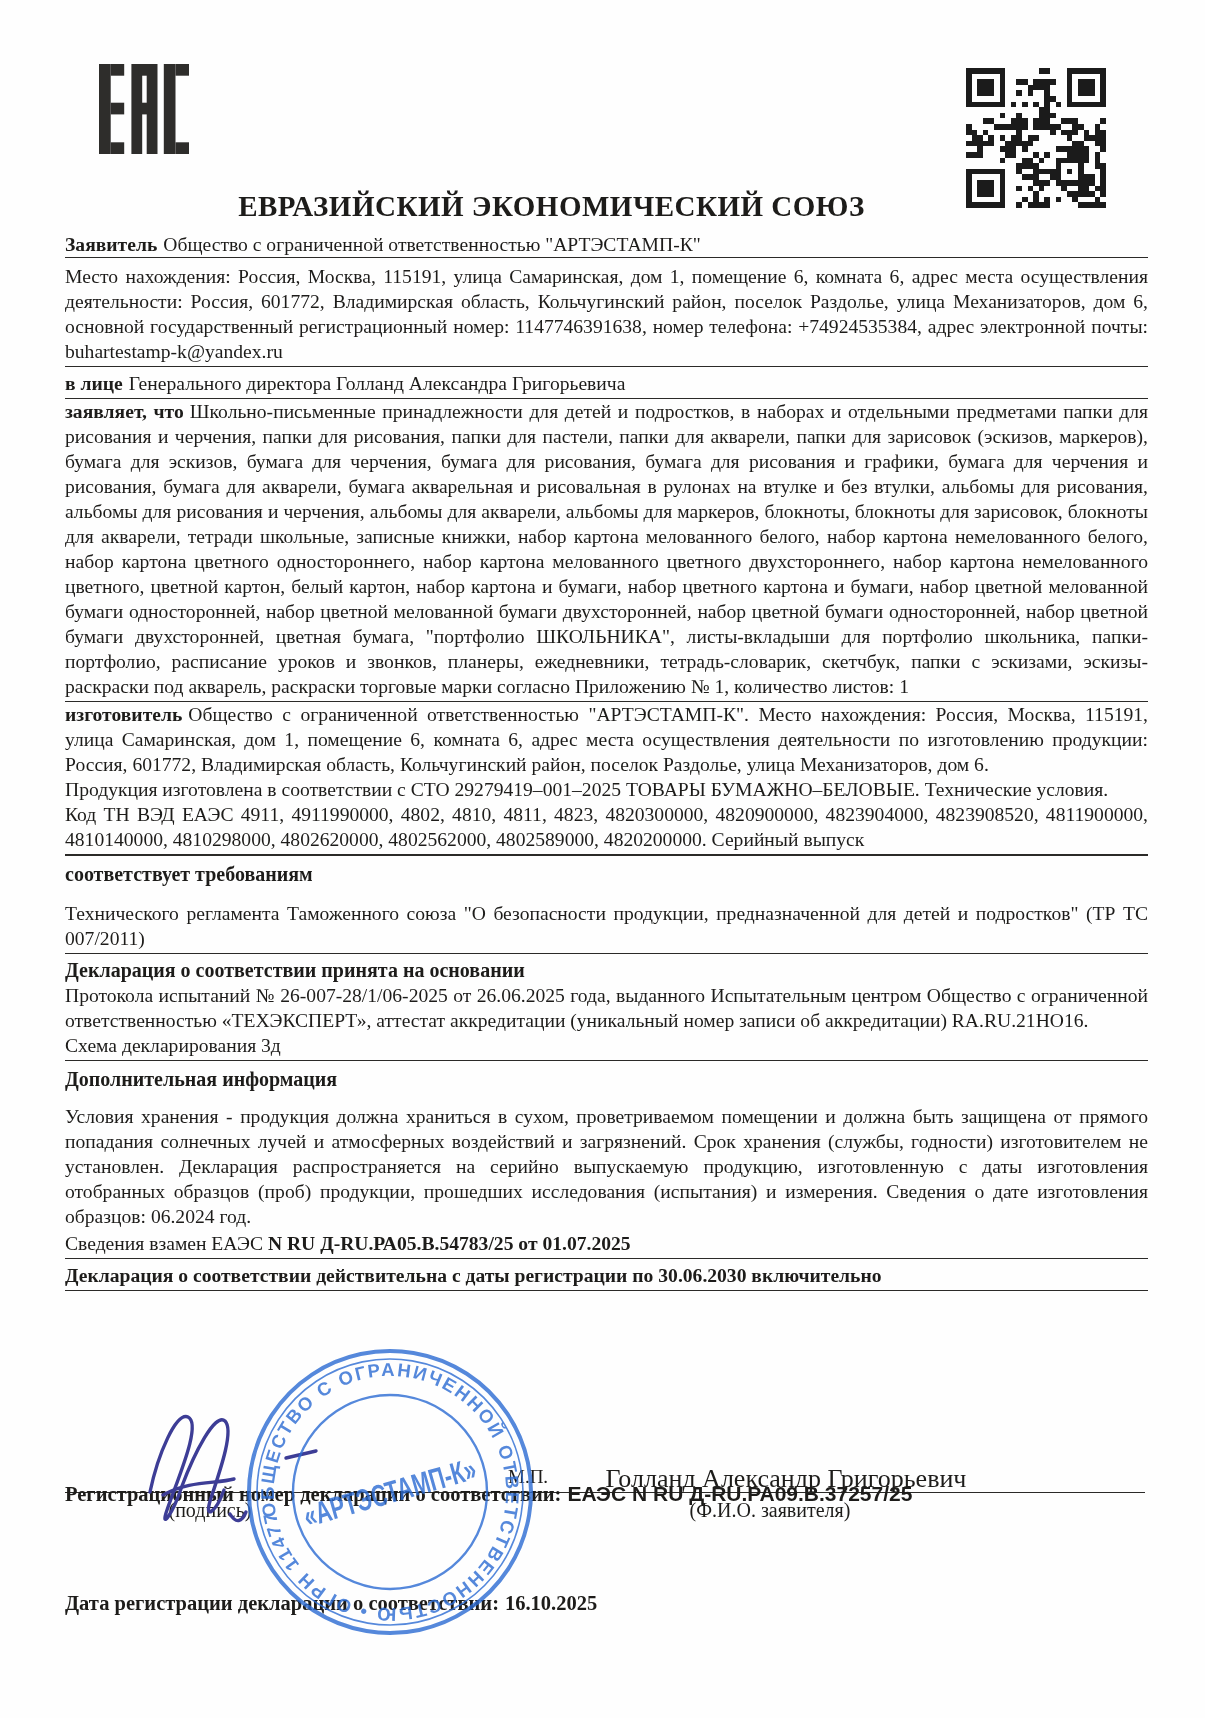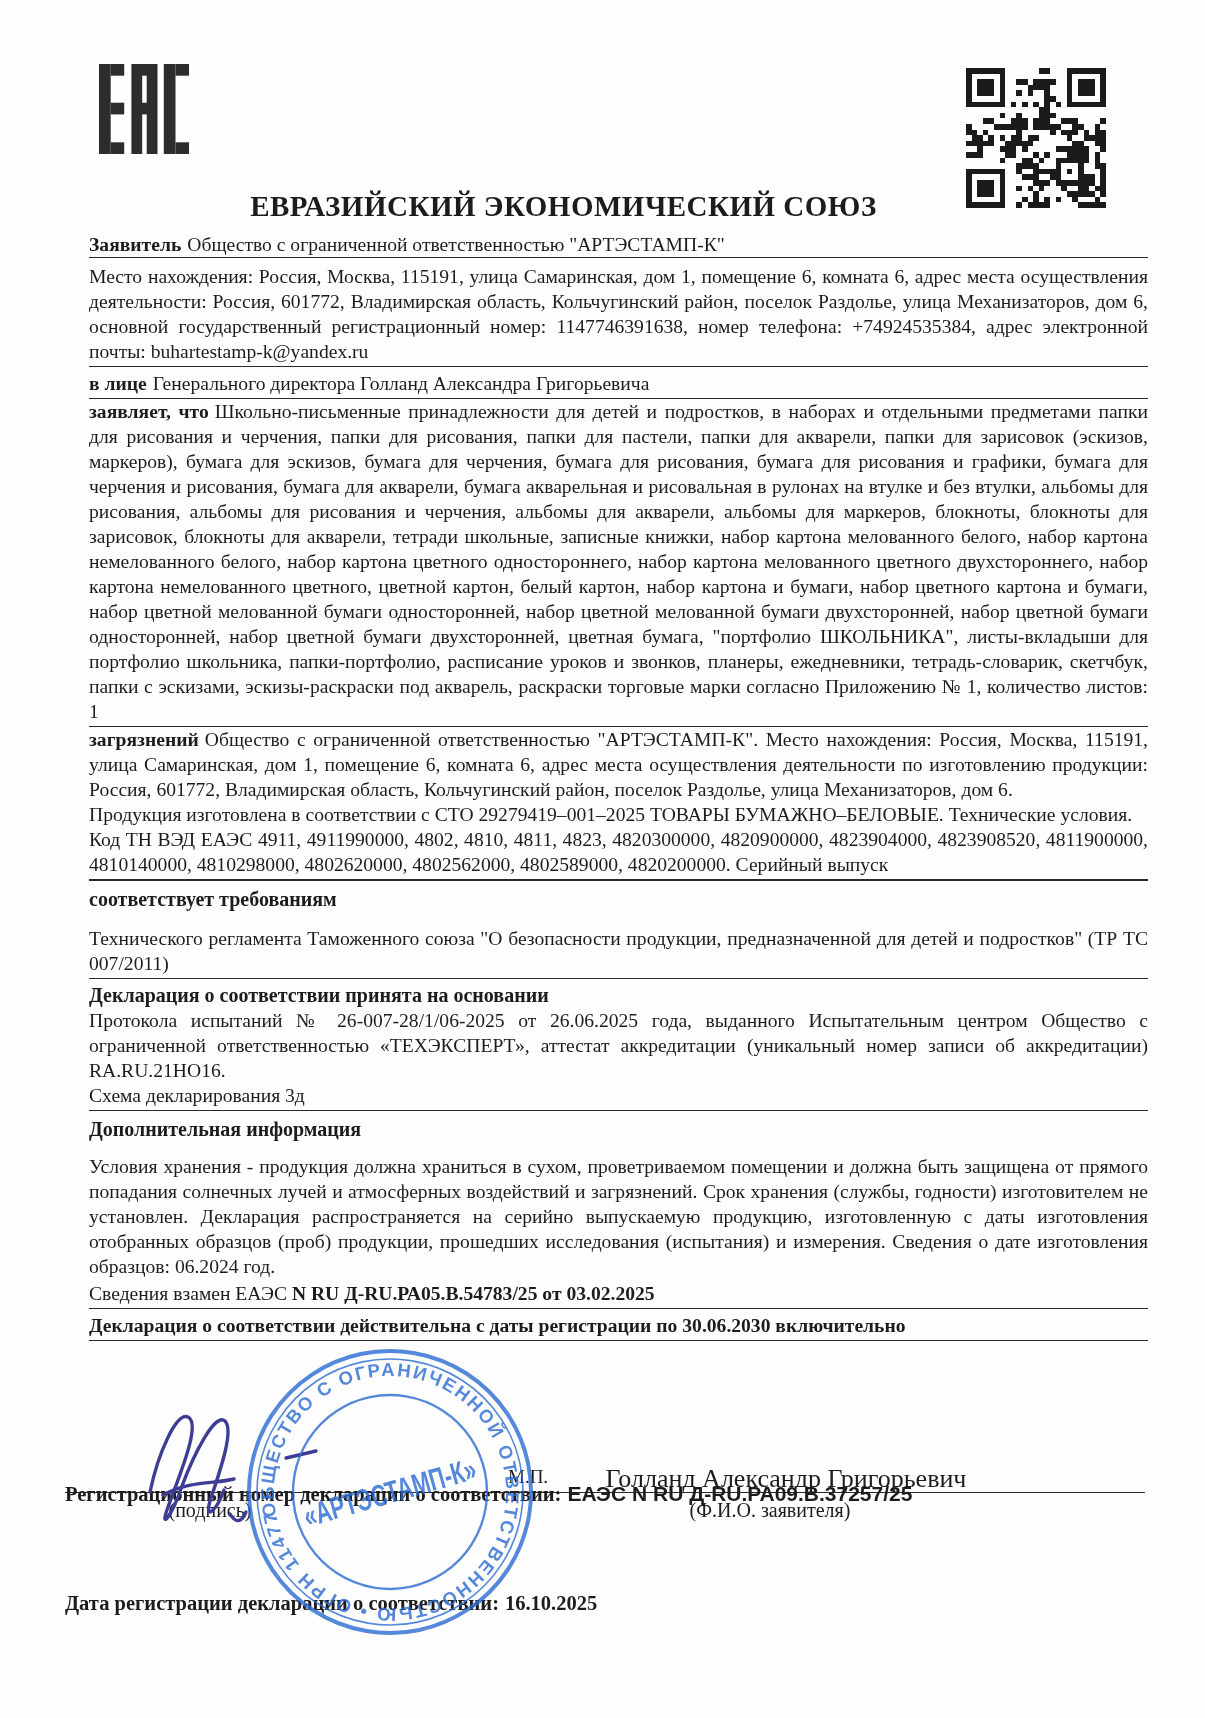--- a/index.html
+++ b/index.html
@@ -5,21 +5,20 @@
   * { box-sizing: border-box; margin: 0; padding: 0; }
   body { background:#e8e8e8; }
   .page {
     position: relative;
     width: 1205px; height: 1718px;
     margin: 0 auto;
     background: #fefefe;
     color: #1d1c1a;
     font-family: "Liberation Serif", serif;
     overflow: hidden;
-    padding-left: 24px;
   }
   .content { padding: 188px 57px 0 65px; }
   .title { font-size: 29px; line-height: 36px; font-weight: bold; text-align: center; margin-right: 110px; letter-spacing: .5px; }
   .title + .title { margin-top: 4px; }
   p, .line { font-size: 19.6px; line-height: 25px; text-align: justify; }
   .lbl { font-weight: bold; margin-right: 6px; }
   .rule { border-top: 1.6px solid #2b2a28; height: 0; }
   .rule.thick { border-top-width: 2px; }
   .mt2{margin-top:2px}.mt4{margin-top:4px}.mt5{}.mt6{margin-top:6px}
   .mt8{margin-top:8px}.mt10{margin-top:14px}.mt12{margin-top:12px}
@@ -379,40 +378,40 @@
       <span class="lbl">в лице</span><span>Генерального директора Голланд Александра Григорьевича</span>
     </p>
     <div class="rule mt2"></div>
 
     <p class="mt5">
       <span class="lbl">заявляет, что</span><span>Школьно-письменные принадлежности для детей и подростков, в наборах и отдельными предметами папки для рисования и черчения, папки для рисования, папки для пастели, папки для акварели, папки для зарисовок (эскизов, маркеров), бумага для эскизов, бумага для черчения, бумага для рисования, бумага для рисования и графики, бумага для черчения и рисования, бумага для акварели, бумага акварельная и рисовальная в рулонах на втулке и без втулки, альбомы для рисования, альбомы для рисования и черчения, альбомы для акварели, альбомы для маркеров, блокноты, блокноты для зарисовок, блокноты для акварели, тетради школьные, записные книжки, набор картона мелованного белого, набор картона немелованного белого, набор картона цветного одностороннего, набор картона мелованного цветного двухстороннего, набор картона немелованного цветного, цветной картон, белый картон, набор картона и бумаги, набор цветного картона и бумаги, набор цветной мелованной бумаги односторонней, набор цветной мелованной бумаги двухсторонней, набор цветной бумаги односторонней, набор цветной бумаги двухсторонней, цветная бумага, "портфолио ШКОЛЬНИКА", листы-вкладыши для портфолио школьника, папки-портфолио, расписание уроков и звонков, планеры, ежедневники, тетрадь-словарик, скетчбук, папки с эскизами, эскизы-раскраски под акварель, раскраски торговые марки согласно Приложению № 1, количество листов: 1</span>
     </p>
     <div class="rule mt2"></div>
 
     <p class="mt5">
-      <span class="lbl">загрязнений</span><span>Общество с ограниченной ответственностью "АРТЭСТАМП-К". Место нахождения: Россия, Москва, 115191, улица Самаринская, дом 1, помещение 6, комната 6, адрес места осуществления деятельности по изготовлению продукции: Россия, 601772, Владимирская область, Кольчугинский район, поселок Раздолье, улица Механизаторов, дом 6.</span>
+      <span class="lbl">изготовитель</span><span>Общество с ограниченной ответственностью "АРТЭСТАМП-К". Место нахождения: Россия, Москва, 115191, улица Самаринская, дом 1, помещение 6, комната 6, адрес места осуществления деятельности по изготовлению продукции: Россия, 601772, Владимирская область, Кольчугинский район, поселок Раздолье, улица Механизаторов, дом 6.</span>
     </p>
     <p>Продукция изготовлена в соответствии с СТО 29279419–001–2025 ТОВАРЫ БУМАЖНО–БЕЛОВЫЕ. Технические условия.</p>
     <p>Код ТН ВЭД ЕАЭС 4911, 4911990000, 4802, 4810, 4811, 4823, 4820300000, 4820900000, 4823904000, 4823908520, 4811900000, 4810140000, 4810298000, 4802620000, 4802562000, 4802589000, 4820200000. Серийный выпуск</p>
     <div class="rule thick mt2"></div>
 
     <div class="heading mt6">соответствует требованиям</div>
     <p class="mt10">Технического регламента Таможенного союза "О безопасности продукции, предназначенной для детей и подростков" (ТР ТС 007/2011)</p>
     <div class="rule mt2"></div>
 
     <div class="heading mt4">Декларация о соответствии принята на основании</div>
     <p>Протокола испытаний № 26-007-28/1/06-2025 от 26.06.2025 года, выданного Испытательным центром Общество с ограниченной ответственностью «ТЕХЭКСПЕРТ», аттестат аккредитации (уникальный номер записи об аккредитации) RA.RU.21НО16.</p>
     <p>Схема декларирования 3д</p>
     <div class="rule mt2"></div>
 
     <div class="heading mt6">Дополнительная информация</div>
     <p class="mt12">Условия хранения - продукция должна храниться в сухом, проветриваемом помещении и должна быть защищена от прямого попадания солнечных лучей и атмосферных воздействий и загрязнений. Срок хранения (службы, годности) изготовителем не установлен. Декларация распространяется на серийно выпускаемую продукцию, изготовленную с даты изготовления отобранных образцов (проб) продукции, прошедших исследования (испытания) и измерения. Сведения о дате изготовления образцов: 06.2024 год.</p>
     <p class="mt2">
       <span>Сведения взамен ЕАЭС</span>
-      <span class="bold">N RU Д-RU.РА05.В.54783/25 от 03.02.2025</span>
+      <span class="bold">N RU Д-RU.РА05.В.54783/25 от 01.07.2025</span>
     </p>
     <div class="rule mt2"></div>
 
     <p class="bold mt4">Декларация о соответствии действительна с даты регистрации по 30.06.2030 включительно</p>
     <div class="rule mt2"></div>
   </div>
 
   <svg class="signature-svg" viewBox="0 0 250 150" fill="none" stroke="#3d3d96" stroke-width="3.4" stroke-linecap="round">
     <path d="M32,96 C40,58 58,16 70,21 C84,28 60,82 49,114 C42,134 54,120 64,90 C76,58 97,16 107,25 C116,34 103,72 93,102 C85,126 98,116 106,94"></path>
     <path d="M45,99 C72,84 98,88 116,83"></path>

